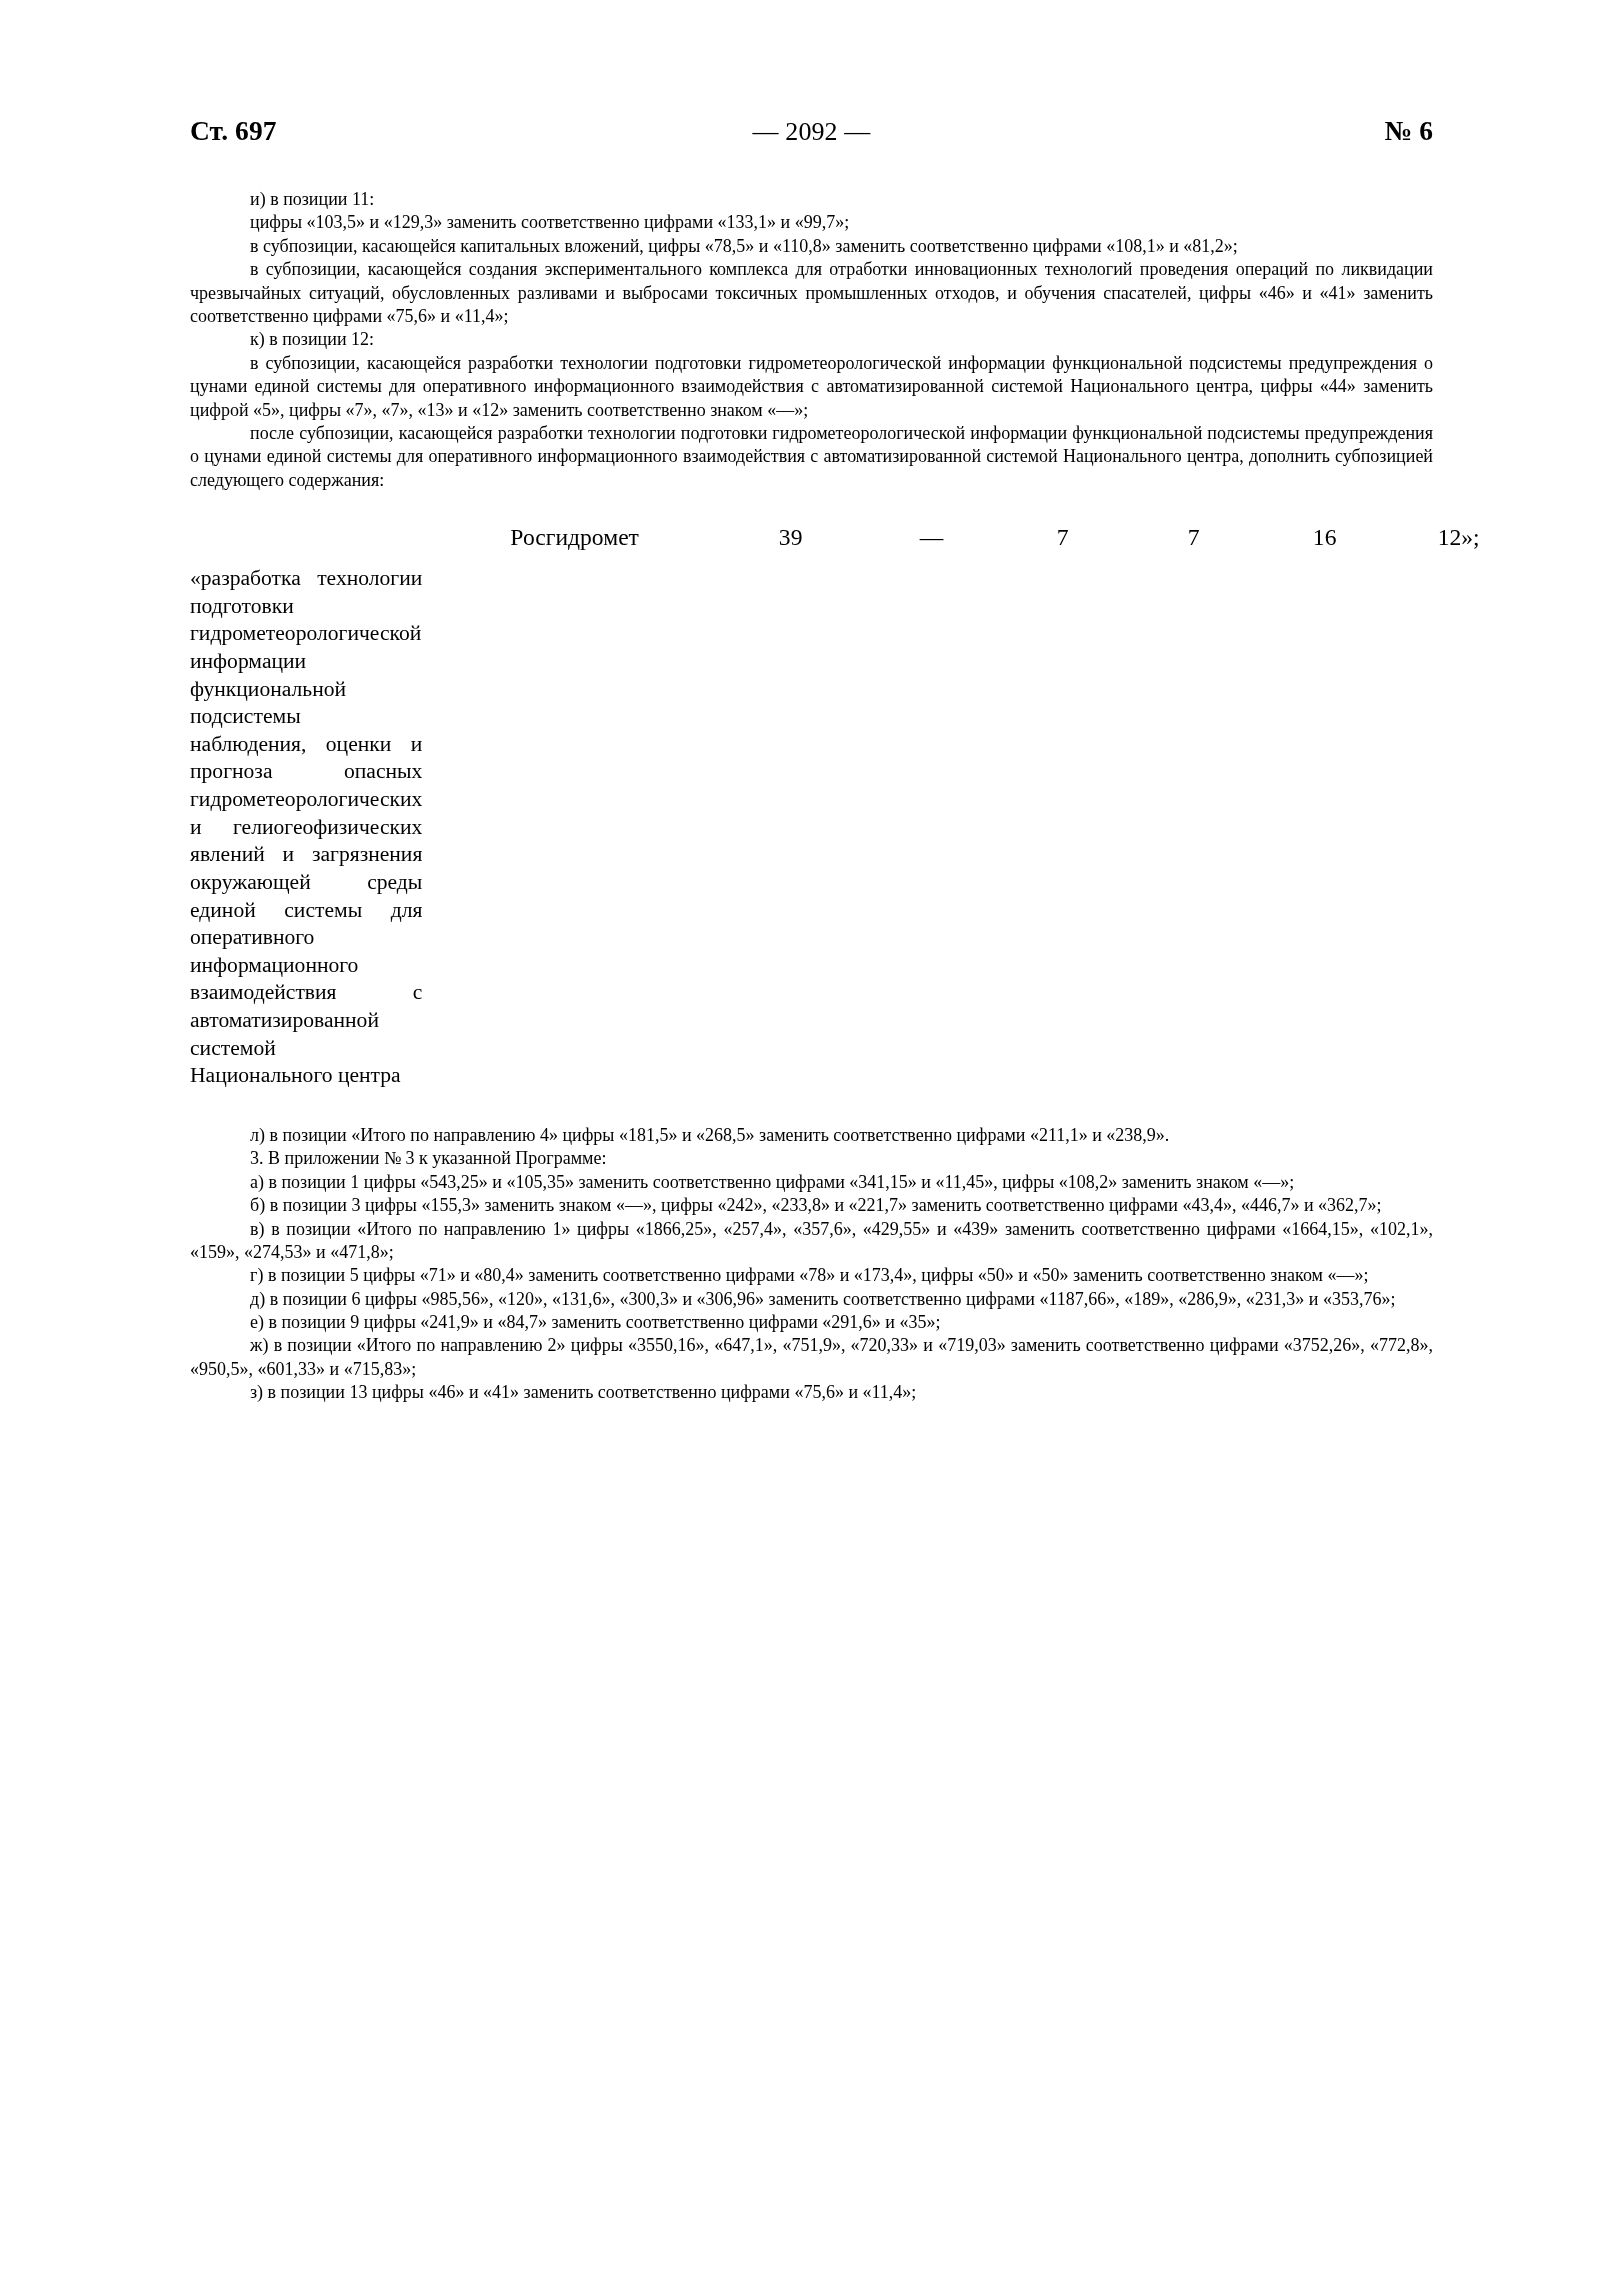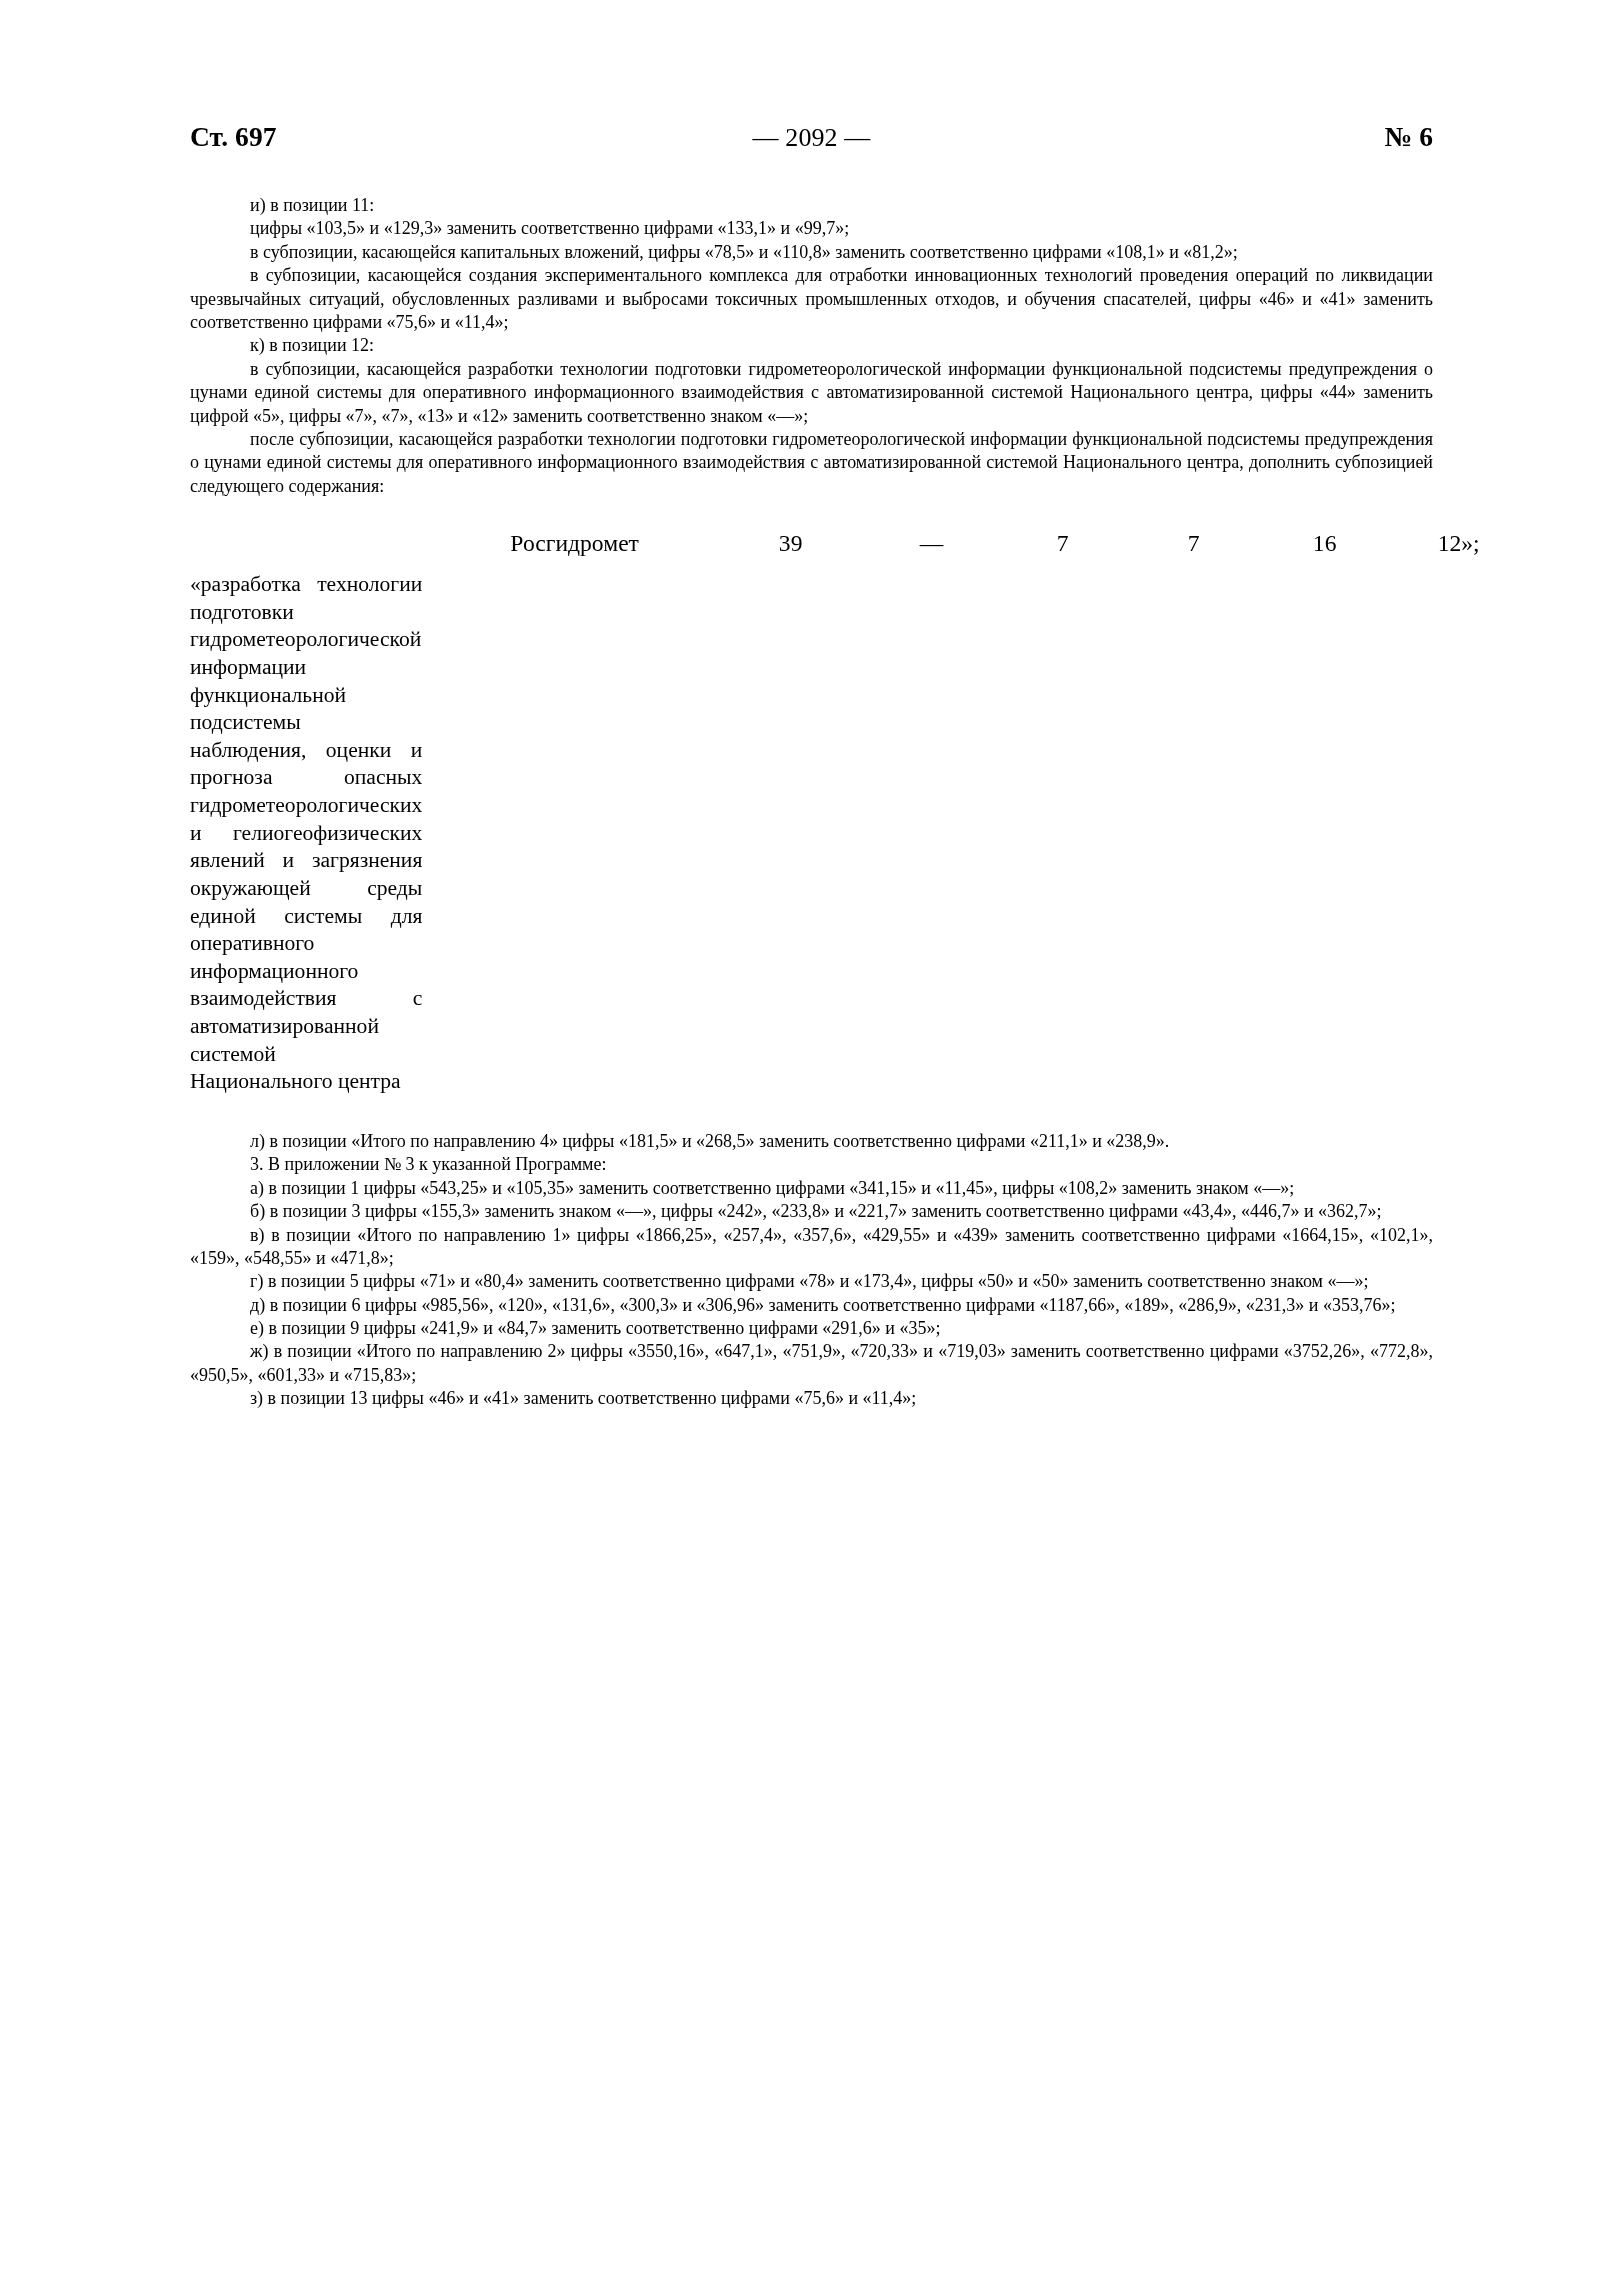--- a/index.html
+++ b/index.html
@@ -19,21 +19,21 @@
     position: absolute;
     left: 0; top: 0;
     width: 1623px;
     height: 2295px;
     box-sizing: border-box;
     padding: 0;
   }
   .content {
     position: absolute;
     left: 190px;
-    top: 121px;
+    top: 115px;
     width: 1243px;
   }
   .header {
     display: flex;
     align-items: baseline;
     justify-content: space-between;
     font-size: 27.5px;
     font-weight: bold;
     letter-spacing: 0.1px;
     margin-bottom: 41px;
@@ -114,21 +114,21 @@
         <div class="col-num n6">12»;</div>
       </div>
     </div>
 
     <div class="gap-lg"></div>
 
     <p class="body-par">л) в позиции «Итого по направлению 4» цифры «181,5» и «268,5» заменить соответственно цифрами «211,1» и «238,9».</p>
     <p class="body-par">3. В приложении № 3 к указанной Программе:</p>
     <p class="body-par">а) в позиции 1 цифры «543,25» и «105,35» заменить соответственно цифрами «341,15» и «11,45», цифры «108,2» заменить знаком «—»;</p>
     <p class="body-par">б) в позиции 3 цифры «155,3» заменить знаком «—», цифры «242», «233,8» и «221,7» заменить соответственно цифрами «43,4», «446,7» и «362,7»;</p>
-    <p class="body-par">в) в позиции «Итого по направлению 1» цифры «1866,25», «257,4», «357,6», «429,55» и «439» заменить соответственно цифрами «1664,15», «102,1», «159», «548,55» и «471,8»;</p>
+    <p class="body-par">в) в позиции «Итого по направлению 1» цифры «1866,25», «257,4», «357,6», «429,55» и «439» заменить соответственно цифрами «1664,15», «102,1», «159», «274,53» и «471,8»;</p>
     <p class="body-par">г) в позиции 5 цифры «71» и «80,4» заменить соответственно цифрами «78» и «173,4», цифры «50» и «50» заменить соответственно знаком «—»;</p>
     <p class="body-par">д) в позиции 6 цифры «985,56», «120», «131,6», «300,3» и «306,96» заменить соответственно цифрами «1187,66», «189», «286,9», «231,3» и «353,76»;</p>
     <p class="body-par">е) в позиции 9 цифры «241,9» и «84,7» заменить соответственно цифрами «291,6» и «35»;</p>
     <p class="body-par">ж) в позиции «Итого по направлению 2» цифры «3550,16», «647,1», «751,9», «720,33» и «719,03» заменить соответственно цифрами «3752,26», «772,8», «950,5», «601,33» и «715,83»;</p>
     <p class="body-par">з) в позиции 13 цифры «46» и «41» заменить соответственно цифрами «75,6» и «11,4»;</p>
 
   </div>
 </div>
 
 

